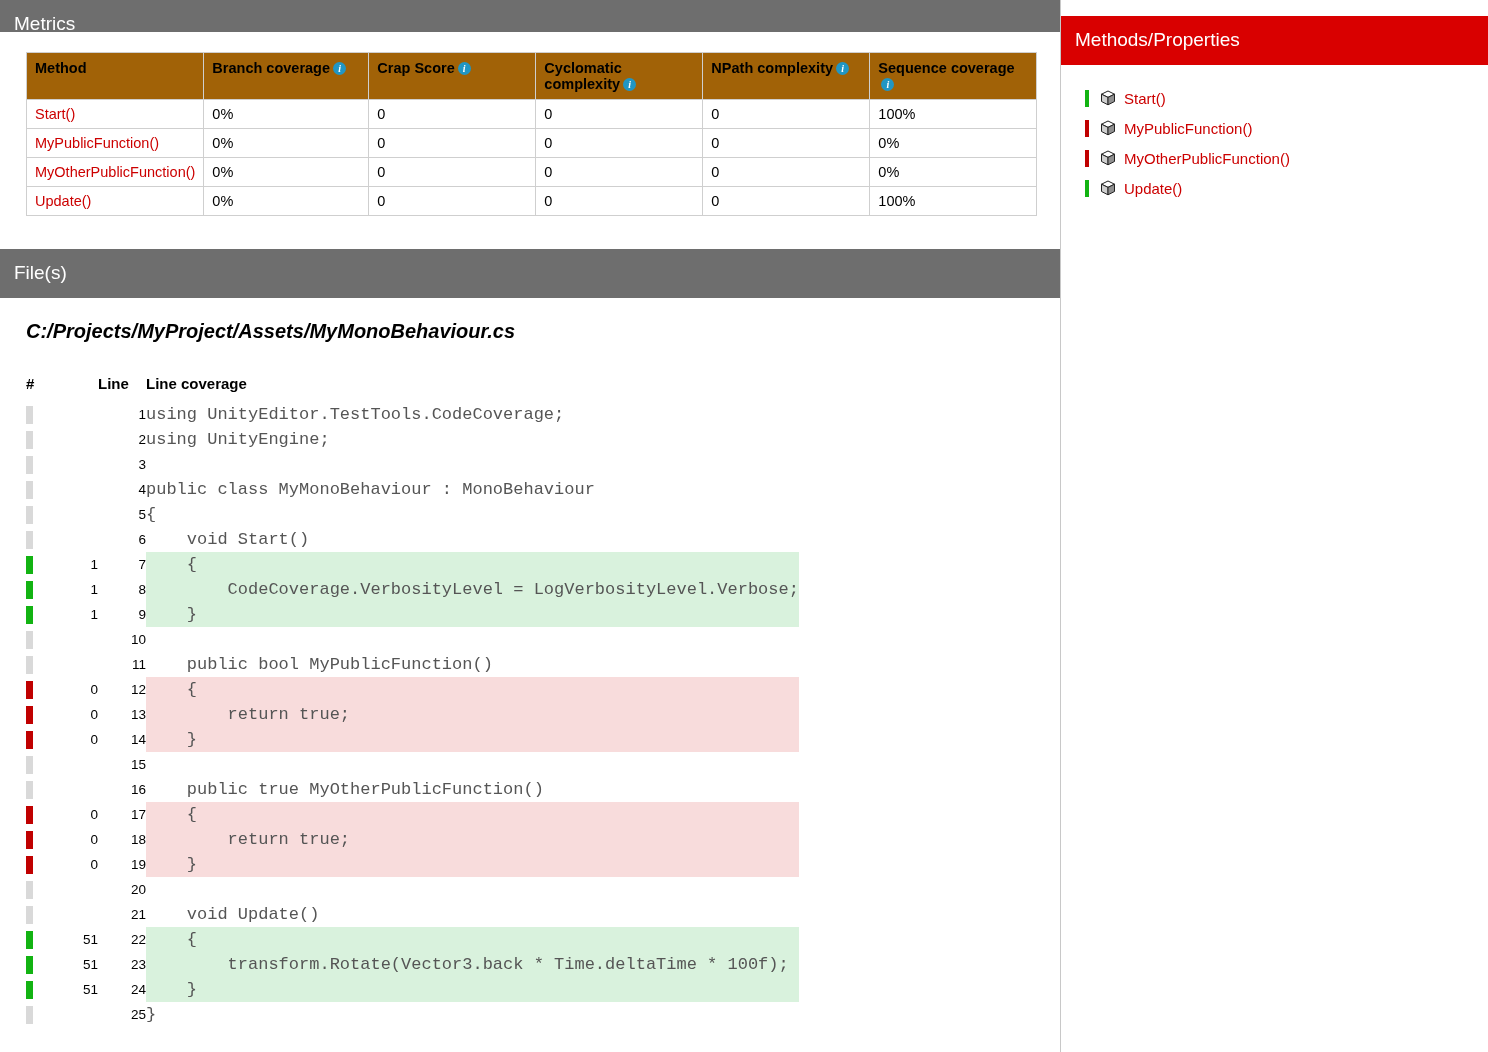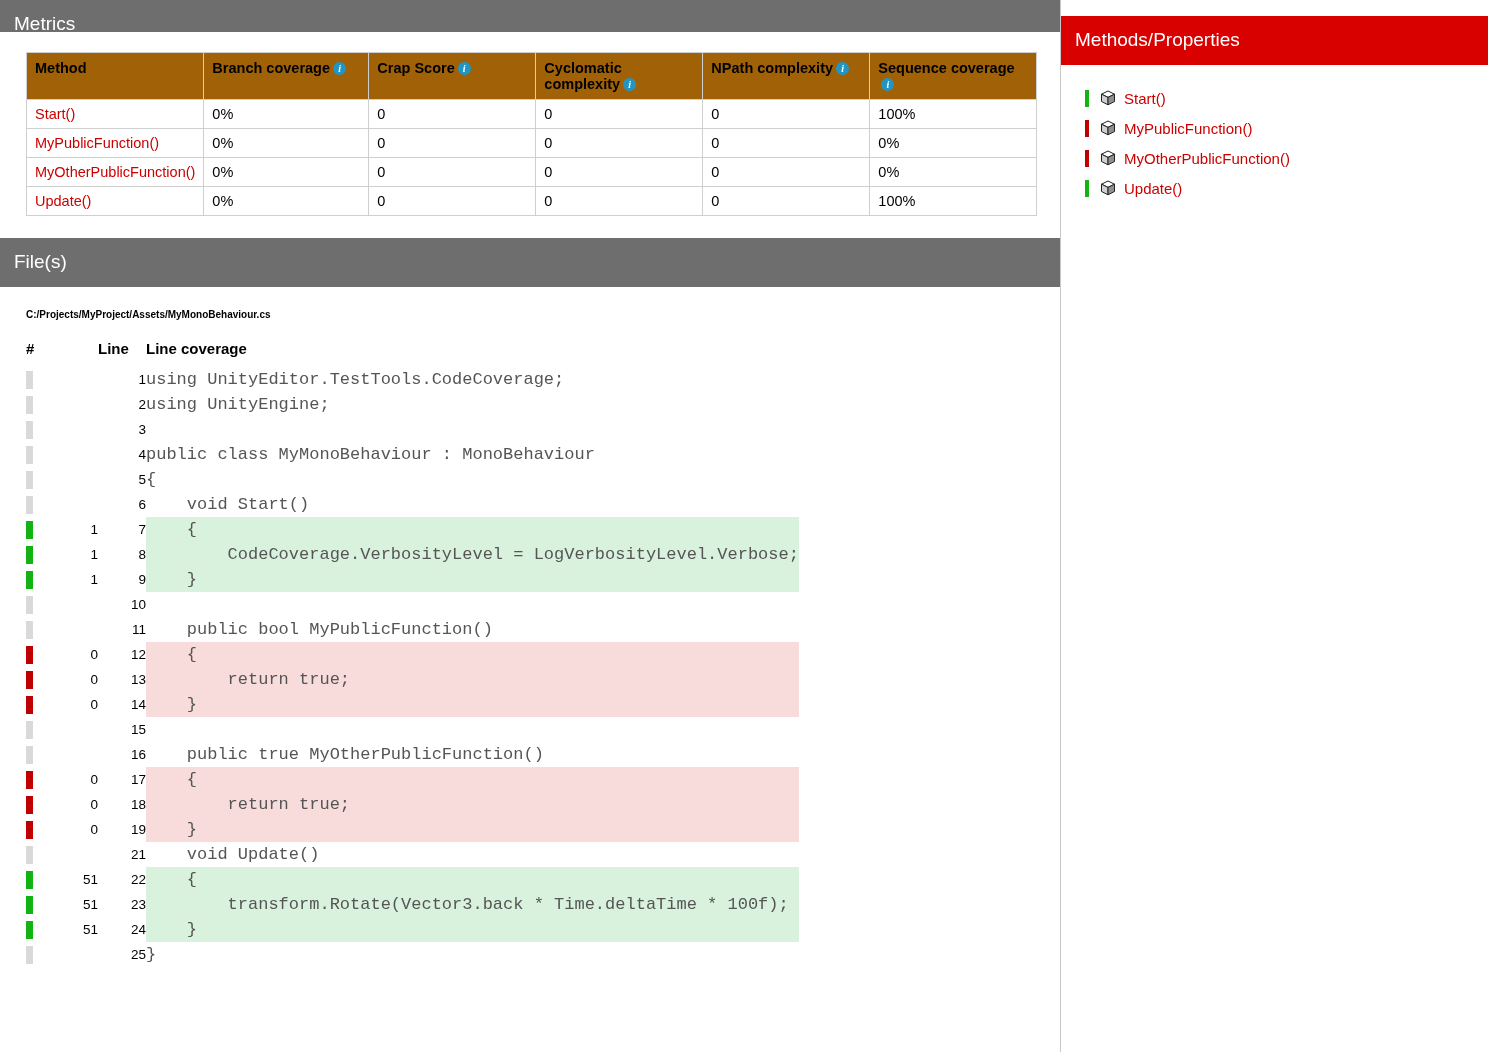--- a/index.html
+++ b/index.html
@@ -27,21 +27,21 @@
     background: #fff;
   }
   .section-header {
     background: #6e6e6e;
     color: #ffffff;
     font-size: 19px;
     padding: 12px 14px 13px 14px;
     box-sizing: border-box;
   }
   .section-header.metrics { height: 32px; line-height: 24px; }
-  .section-header.files   { height: 49px; line-height: 24px; }
+  .section-header.files   { height: 49px; line-height: 24px; margin-top: 11px; }
 
   .metrics-body {
     padding: 20px 0 0 26px;
     box-sizing: border-box;
   }
 
   table.metrics-table {
     border-collapse: collapse;
     font-size: 14.5px;
     background: #fff;
@@ -88,22 +88,23 @@
   .col-crap   { width: 150px; }
   .col-cyclo  { width: 150px; }
   .col-npath  { width: 150px; }
   .col-seq    { width: 150px; }
 
   .files-body {
     padding: 22px 0 0 26px;
   }
   .file-path {
     font-weight: bold;
-    font-size: 10px;
-    margin-bottom: 20px;
+    font-size: 20px;
+    margin-bottom: 32px;
+    font-style: italic;
   }
 
   table.code-table {
     border-collapse: collapse;
     font-size: 13px;
   }
   table.code-table th {
     font-weight: bold;
     font-size: 15px;
     text-align: left;
@@ -405,20 +406,26 @@
             </tr>
           <tr class="code-row row-unc">
               <td class="bar-cell"><span class="bar unc"></span></td>
               <td class="hits-cell">0</td>
               <td class="num-cell">19</td>
               <td class="src-cell">    }</td>
             </tr>
           <tr class="code-row row-plain">
               <td class="bar-cell"><span class="bar none"></span></td>
               <td class="hits-cell"></td>
+              <td class="num-cell">20</td>
+              <td class="src-cell"></td>
+            </tr>
+          <tr class="code-row row-plain">
+              <td class="bar-cell"><span class="bar none"></span></td>
+              <td class="hits-cell"></td>
               <td class="num-cell">21</td>
               <td class="src-cell">    void Update()</td>
             </tr>
           <tr class="code-row row-cov">
               <td class="bar-cell"><span class="bar cov"></span></td>
               <td class="hits-cell">51</td>
               <td class="num-cell">22</td>
               <td class="src-cell">    {</td>
             </tr>
           <tr class="code-row row-cov">

